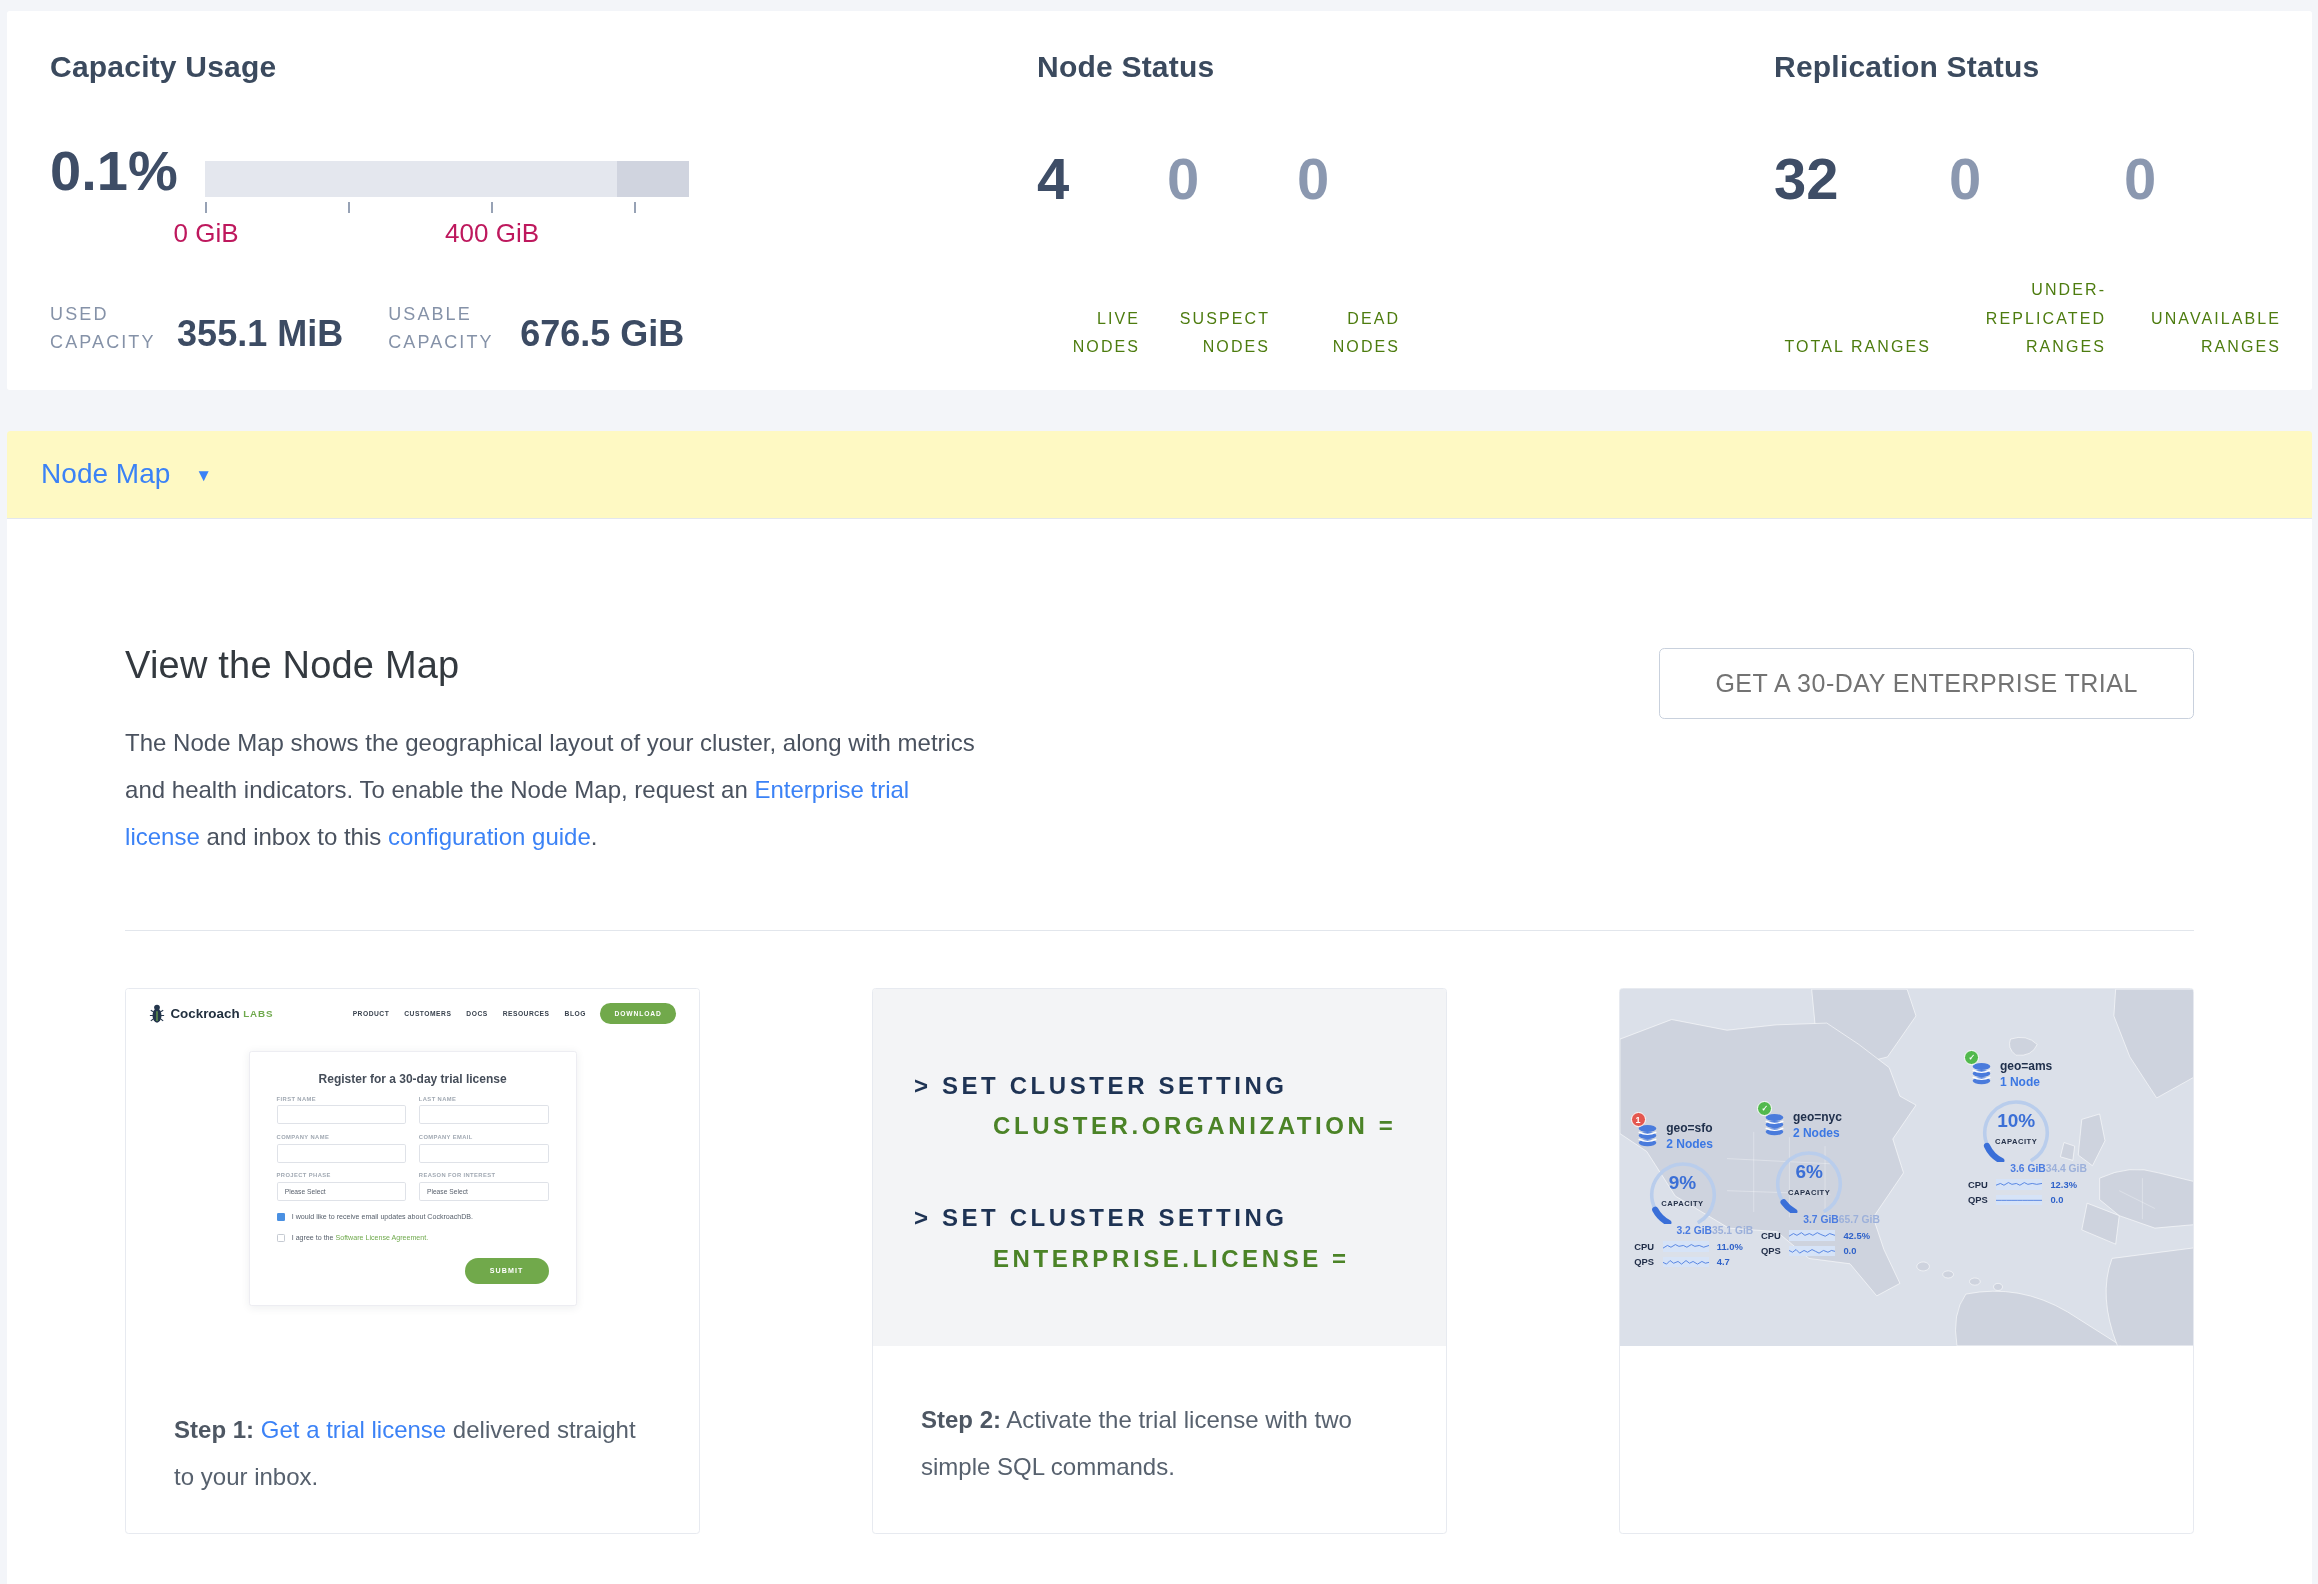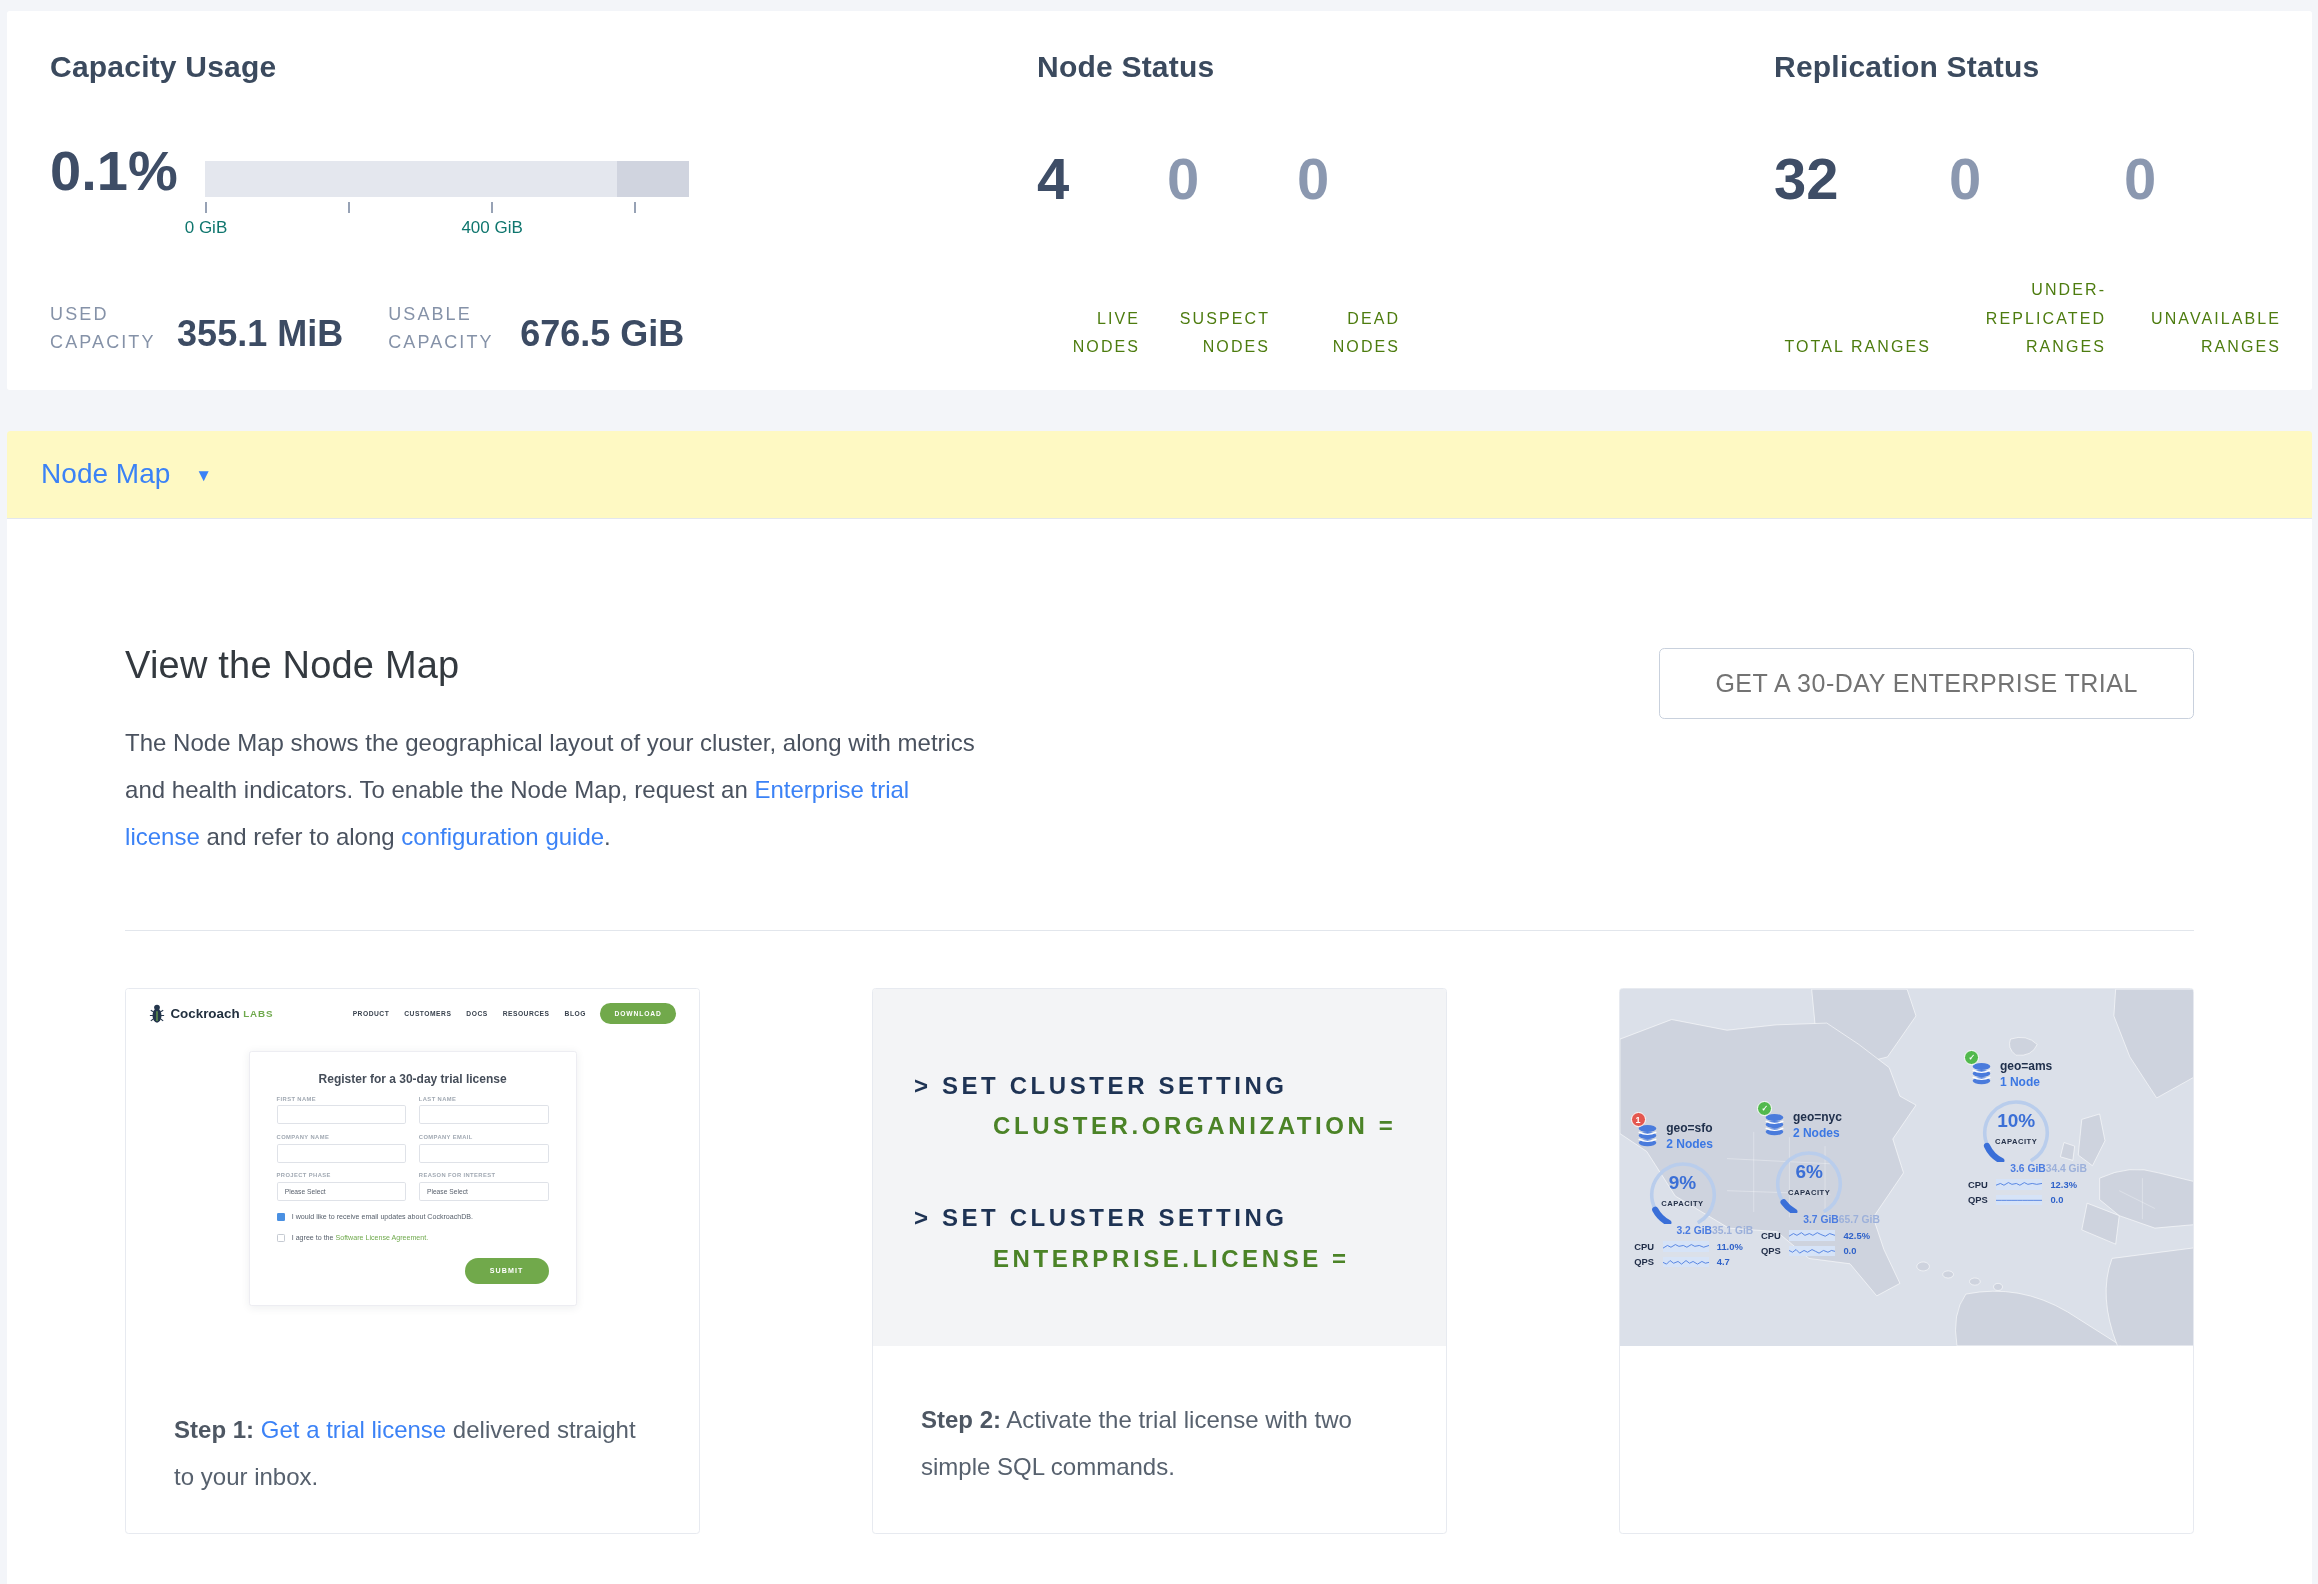--- a/index.html
+++ b/index.html
@@ -10,21 +10,21 @@
   
   .summary { position:relative; height:379px; background:#fff; border-radius:2.7px; }
   .sec-title { position:absolute; top:39px; font-size:30px; font-weight:bold; color:#3b4a5e; letter-spacing:0.2px; }
   .t-cap { left:43px; } .t-node { left:1030px; } .t-repl { left:1767px; }
 
   .cap-pct { position:absolute; left:43px; top:127px; font-size:56px; font-weight:bold; color:#3e4d66; }
   .cap-bar { position:absolute; left:198px; top:150px; width:484px; height:36px; background:#e4e7ee; }
   .cap-bar-dark { position:absolute; right:0; top:0; width:15%; height:100%; background:#d0d4df; }
   .tick { position:absolute; top:41px; width:1.8px; height:11.6px; background:#97a2b5; }
   .tk0{left:0;} .tk1{left:143px;} .tk2{left:286px;} .tk3{left:429px;}
-  .tick-label { position:absolute; top:57px; font-size:17px; color:#0f766e; white-space:nowrap; transform:translateX(-50%); }
+  .tick-label { position:absolute; top:57px; font-size:26px; color:#be185d; white-space:nowrap; transform:translateX(-50%); }
   .tl0{left:0.9px;} .tl1{left:287px;}
 
   .cap-stats { position:absolute; left:43px; top:0; height:346px; display:flex; align-items:flex-end; }
   .cap-label { width:111px; font-size:18px; line-height:28.5px; letter-spacing:2.1px; color:#8592a8; }
   .cap-label.second { margin-left:45px; width:116px; }
   .cap-value { font-size:36px; font-weight:bold; color:#3c4b63; margin-left:16px; white-space:nowrap; padding-bottom:1.8px; }
 
   .stat-group { position:absolute; top:125px; display:flex; }
   .g-node { left:1030px; } .g-repl { left:1767px; }
   .stat-col { display:flex; flex-direction:column; height:226px; }
@@ -172,21 +172,21 @@
   <section class="nodemap-bar">
     <div class="nodemap-toggle">
       <span class="lbl">Node Map</span>
       <span class="chev">▼</span>
     </div>
   </section>
 
   <section class="content">
     <div class="intro">
       <h1>View the Node Map</h1>
-      <p class="desc"><span>The Node Map shows the geographical layout of your cluster, along with metrics and health indicators. To enable the Node Map, request an </span><a href="#">Enterprise trial license</a><span> and refer to along </span><a href="#">configuration guide</a><span>.</span></p>
+      <p class="desc"><span>The Node Map shows the geographical layout of your cluster, along with metrics and health indicators. To enable the Node Map, request an </span><a href="#">Enterprise trial license</a><span> and inbox to this </span><a href="#">configuration guide</a><span>.</span></p>
       <button class="trial-btn">GET A 30-DAY ENTERPRISE TRIAL</button>
     </div>
 
     <hr class="divider">
 
     <div class="cards">
 
       <div class="card">
         <div class="card-media media-site">
           <div class="site-header">

